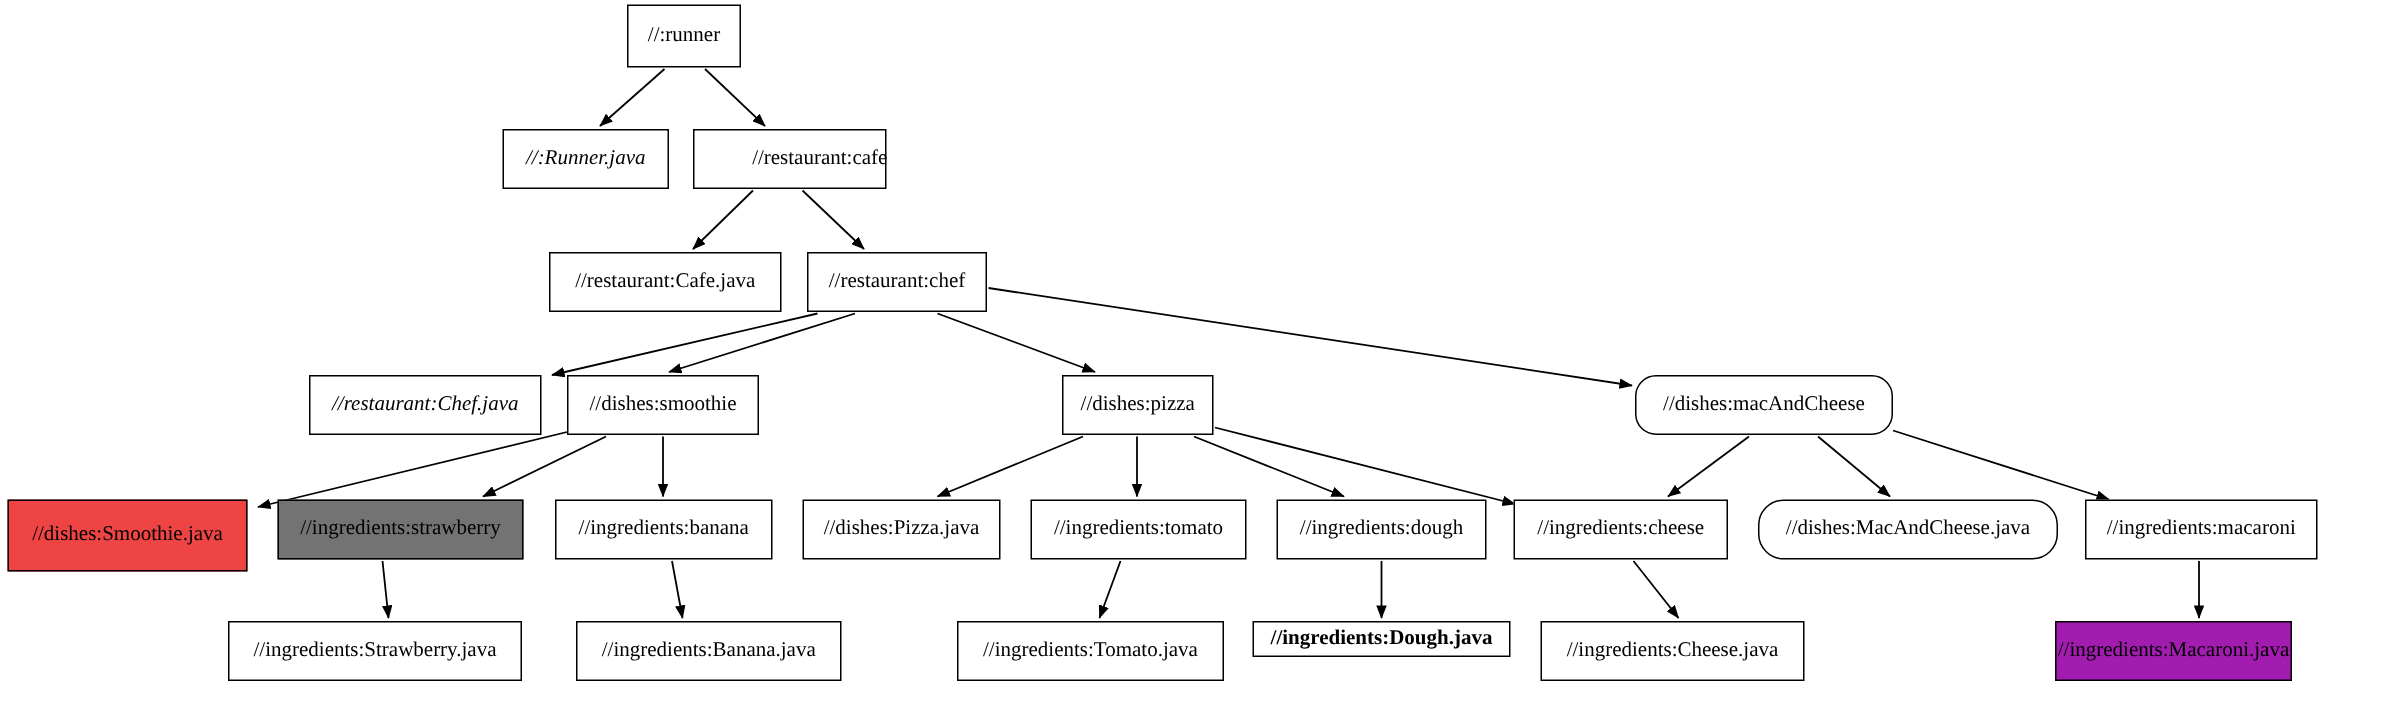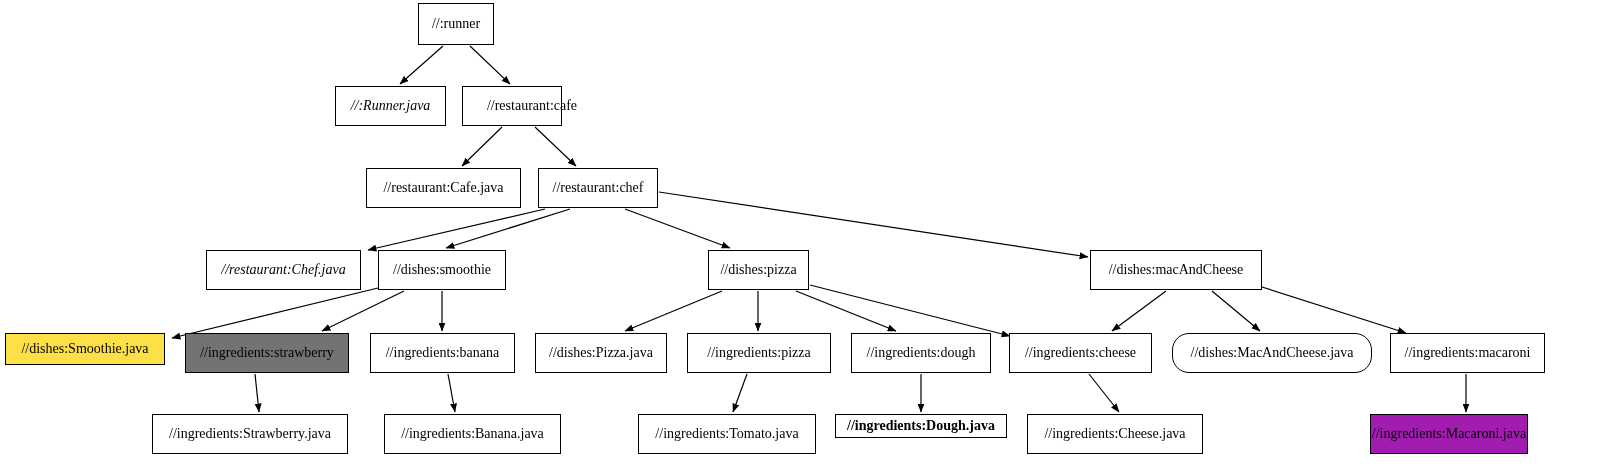--- a/index.html
+++ b/index.html
@@ -81,55 +81,55 @@
       </g>
   </svg>
 
   <div id="node-group">
       <div class="graph-node" style="left: 418px; top: 3px; width: 76px; height: 42px; border-color: rgb(0, 0, 0); background: rgb(255, 255, 255);">
         <span class="node-label">//:runner</span>
       </div>
       <div class="graph-node" style="left: 335px; top: 86px; width: 111px; height: 40px; border-color: rgb(0, 0, 0); background: rgb(255, 255, 255); font-style: italic;">
         <span class="node-label">//:Runner.java</span>
       </div>
-      <div class="graph-node" style="left: 462px; top: 86px; width: 100px; height: 40px; border-color: rgb(0, 0, 0); background: rgb(255, 255, 255); padding-left: 40px;">
+      <div class="graph-node" style="left: 462px; top: 86px; width: 129px; height: 40px; border-color: rgb(0, 0, 0); background: rgb(255, 255, 255); padding-left: 40px;">
         <span class="node-label">//restaurant:cafe</span>
       </div>
       <div class="graph-node" style="left: 366px; top: 168px; width: 155px; height: 40px; border-color: rgb(0, 0, 0); background: rgb(255, 255, 255);">
         <span class="node-label">//restaurant:Cafe.java</span>
       </div>
       <div class="graph-node" style="left: 538px; top: 168px; width: 120px; height: 40px; border-color: rgb(0, 0, 0); background: rgb(255, 255, 255);">
         <span class="node-label">//restaurant:chef</span>
       </div>
       <div class="graph-node" style="left: 206px; top: 250px; width: 155px; height: 40px; border-color: rgb(0, 0, 0); background: rgb(255, 255, 255); font-style: italic;">
         <span class="node-label">//restaurant:Chef.java</span>
       </div>
       <div class="graph-node" style="left: 378px; top: 250px; width: 128px; height: 40px; border-color: rgb(0, 0, 0); background: rgb(255, 255, 255);">
         <span class="node-label">//dishes:smoothie</span>
       </div>
       <div class="graph-node" style="left: 708px; top: 250px; width: 101px; height: 40px; border-color: rgb(0, 0, 0); background: rgb(255, 255, 255);">
         <span class="node-label">//dishes:pizza</span>
       </div>
-      <div class="graph-node" style="left: 1090px; top: 250px; width: 172px; height: 40px; border-color: rgb(0, 0, 0); background: rgb(255, 255, 255);">
+      <div class="graph-node" style="left: 1090px; top: 250px; width: 172px; height: 40px; border-color: rgb(0, 0, 0); background: rgb(255, 255, 255); border-radius: 14px;">
         <span class="node-label">//dishes:macAndCheese</span>
       </div>
-      <div class="graph-node" style="left: 5px; top: 333px; width: 160px; height: 32px; border-color: rgb(0, 0, 0); background: #fde047;">
+      <div class="graph-node" style="left: 5px; top: 333px; width: 160px; height: 48px; border-color: rgb(0, 0, 0); background: #ef4444;">
         <span class="node-label">//dishes:Smoothie.java</span>
       </div>
       <div class="graph-node" style="left: 185px; top: 333px; width: 164px; height: 40px; border-color: rgb(0, 0, 0); background: #737373;">
         <span class="node-label">//ingredients:strawberry</span>
       </div>
       <div class="graph-node" style="left: 370px; top: 333px; width: 145px; height: 40px; border-color: rgb(0, 0, 0); background: rgb(255, 255, 255);">
         <span class="node-label">//ingredients:banana</span>
       </div>
       <div class="graph-node" style="left: 535px; top: 333px; width: 132px; height: 40px; border-color: rgb(0, 0, 0); background: rgb(255, 255, 255);">
         <span class="node-label">//dishes:Pizza.java</span>
       </div>
       <div class="graph-node" style="left: 687px; top: 333px; width: 144px; height: 40px; border-color: rgb(0, 0, 0); background: rgb(255, 255, 255);">
-        <span class="node-label">//ingredients:pizza</span>
+        <span class="node-label">//ingredients:tomato</span>
       </div>
       <div class="graph-node" style="left: 851px; top: 333px; width: 140px; height: 40px; border-color: rgb(0, 0, 0); background: rgb(255, 255, 255);">
         <span class="node-label">//ingredients:dough</span>
       </div>
       <div class="graph-node" style="left: 1009px; top: 333px; width: 143px; height: 40px; border-color: rgb(0, 0, 0); background: rgb(255, 255, 255);">
         <span class="node-label">//ingredients:cheese</span>
       </div>
       <div class="graph-node" style="left: 1172px; top: 333px; width: 200px; height: 40px; border-color: rgb(0, 0, 0); background: rgb(255, 255, 255); border-radius: 17px;">
         <span class="node-label">//dishes:MacAndCheese.java</span>
       </div>

